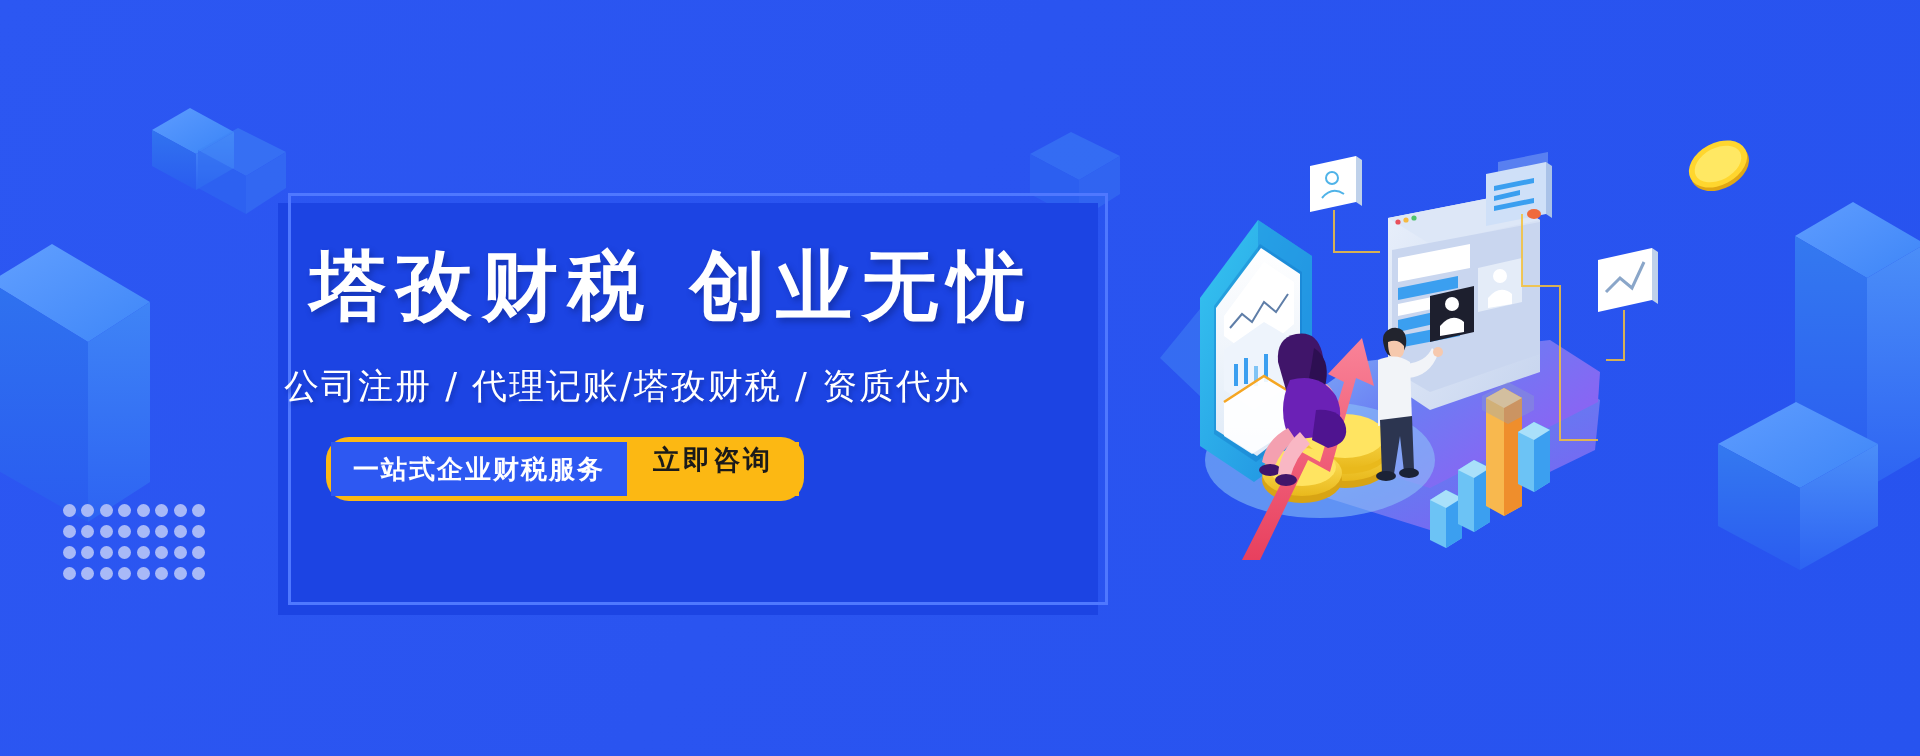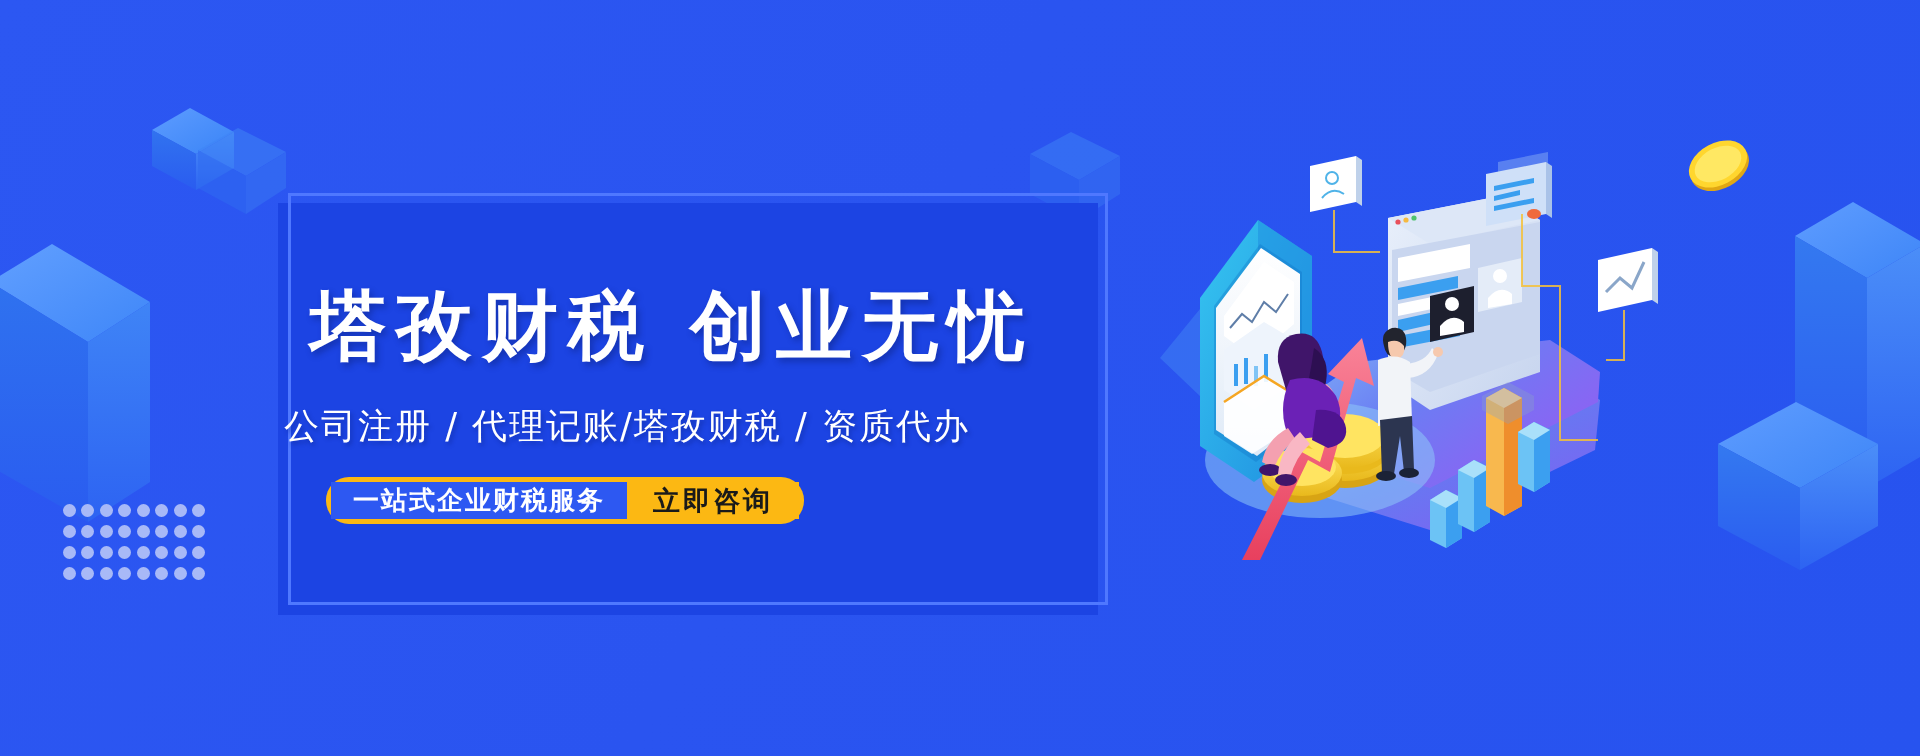--- a/index.html
+++ b/index.html
@@ -80,21 +80,21 @@
     color:#ffffff;
     font-size:26px;
     font-weight:600;
     letter-spacing:2px;
     padding:0 22px;
     white-space:nowrap;
     box-sizing:border-box;
     font-family:"DejaVu Sans","Liberation Sans",sans-serif;
   }
   .cta{
-    display:flex;align-items:center;justify-content:center;
+    display:flex;justify-content:center;
     background:#fcb813;
     color:#1a1a1a;
     font-size:27px;
     font-weight:700;
     letter-spacing:3px;
     padding:0 26px;
     white-space:nowrap;
     cursor:pointer;
     border:none;
     font-family:"DejaVu Sans","Liberation Sans",sans-serif;
@@ -266,29 +266,29 @@
         <ellipse cx="35" cy="39" rx="30" ry="20" fill="#e0a714"></ellipse>
         <ellipse cx="35" cy="35" rx="30" ry="20" fill="#ffd62e"></ellipse>
         <ellipse cx="35" cy="35" rx="24" ry="15" fill="#ffe863"></ellipse>
       </g>
     </svg>
   </div>
 
   <div class="frame-shadow" style="left:278px;top:203px;width:820px;height:412px;"></div>
   <div class="frame-border" style="left:288px;top:193px;width:820px;height:412px;"></div>
 
-  <div class="content" style="left:288px;top:193px;width:820px;height:412px;margin-top:40px;">
+  <div class="content" style="left:288px;top:193px;width:820px;height:412px;">
 
     <div class="headline" style="position:absolute;left:22px;top:55px;">
       <span>塔孜财税</span><span class="gap"></span><span>创业无忧</span>
     </div>
 
     <div class="subtitle" style="position:absolute;left:-4px;top:170px;">公司注册 / 代理记账/塔孜财税 / 资质代办</div>
 
-    <div class="ctawrap" style="left:38px;top:244px;height:47px;border-radius:23px;">
+    <div class="ctawrap" style="left:38px;top:244px;height:64px;border-radius:23px;">
       <div class="tag">
         <span>一站式企业财税服务</span>
       </div>
       <div class="cta">
         <span>立即咨询</span>
       </div>
     </div>
 
   </div>
 

